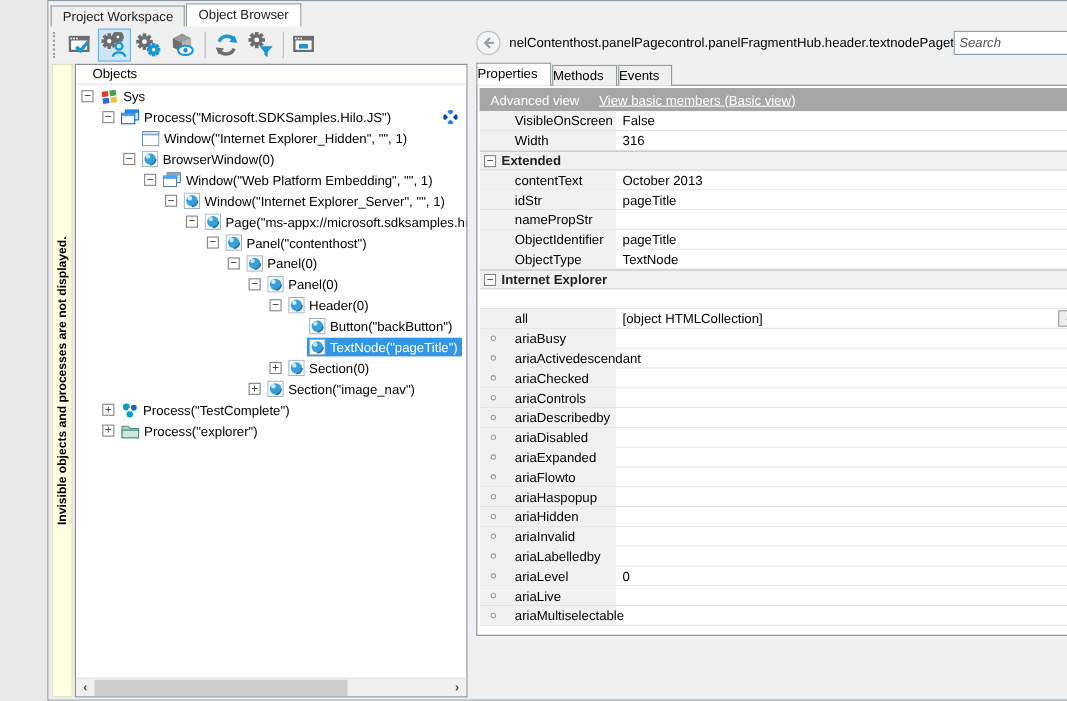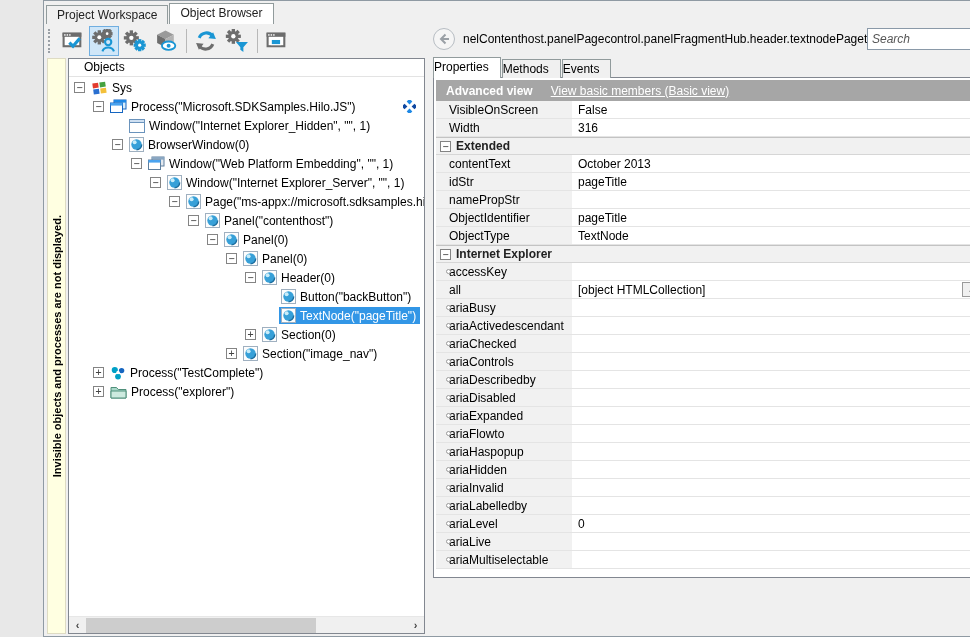--- a/index.html
+++ b/index.html
@@ -49,26 +49,26 @@
   .search-input::placeholder { color:#555; font-style:italic; }
   .search-mag { flex:none; display:flex; margin:0 2px; }
   .search-dd { flex:none; width:16px; height:20px; border-left:1px solid #c9c9c9; background:#f2f2f2; display:flex; align-items:center; justify-content:center; color:#9a9a9a; font-size:8px; }
 
   .ptab-row { position:absolute; left:389px; top:56px; height:21px; display:flex; align-items:flex-end; z-index:2; }
   .ptab { height:19px; padding:2px 11px 0 0; border:1px solid #919b9c; border-bottom:none; background:#f0f0f0; margin-right:1px; }
   .ptab.active { height:21px; background:#fff; z-index:3; position:relative; }
 
   .prop-box { position:absolute; left:389px; top:76px; width:574px; height:501px; background:#fff; border:1px solid #828790; padding:2px; display:flex; flex-direction:column; z-index:1; }
   .advanced-bar { flex:none; height:21px; background:#a6a6a6; color:#fff; display:flex; align-items:center; padding-left:10px; }
-  .advanced-title { font-weight:bold; margin-right:18px; }
+  .advanced-title { font-weight:normal; margin-right:18px; }
   .advanced-link { text-decoration:underline; color:#fff; cursor:pointer; }
   .grid-wrap { flex:1; display:flex; overflow:hidden; }
   .grid { flex:1; overflow:hidden; }
   .grid-row { height:18px; display:flex; align-items:center; border-bottom:1px solid #e4e4e4; }
-  .g-name { flex:none; width:136px; height:100%; background:#f1f1f1; display:flex; align-items:center; padding-left:13px; position:relative; }
+  .g-name { flex:none; width:124px; height:100%; background:#f1f1f1; display:flex; align-items:center; padding-left:32px; position:relative; }
   .g-bullet { position:absolute; left:10px; width:5px; height:5px; border:1px solid #9a9a9a; border-radius:50%; background:#fff; }
   .g-val { flex:1; height:100%; display:flex; align-items:center; padding-left:6px; position:relative; }
   .ellipsis-btn { position:absolute; right:3px; top:1px; width:22px; height:15px; border:1px solid #9a9a9a; background:#f0f0f0; font-size:10px; line-height:12px; text-align:center; color:#333; }
   .grid-row.category { background:#f1f1f1; border-top:1px solid #c3c3c3; border-bottom:1px solid #d6d6d6; font-weight:bold; padding-left:4px; color:#222; }
   .cat-glyph { width:11px; height:11px; border:1px solid #848484; background:#fff; font:10px/9px "DejaVu Sans Mono",monospace; text-align:center; color:#444; margin-right:5px; font-weight:normal; }
   .vscroll { flex:none; width:17px; background:#f0f0f0; border-left:1px solid #e0e0e0; position:relative; }
   .vs-btn { position:absolute; left:0; width:17px; height:17px; text-align:center; color:#555; font-size:9px; line-height:17px; }
   .vs-up { top:0; } .vs-down { bottom:0; }
   .vs-thumb { position:absolute; left:1px; right:1px; top:42px; height:46px; background:#cdcdcd; }
 
@@ -558,24 +558,20 @@
             </div>
             <div class="g-val">
               <span>TextNode</span>
             </div>
           </div>
           <div class="grid-row category">
             <span class="cat-glyph">−</span>
             <span>Internet Explorer</span>
           </div>
           <div class="grid-row">
-            <div class="g-name">
-              <span class="g-bullet"></span>
-              <span>accessKey</span>
-            </div>
             <div class="g-val">
               <span></span>
             </div>
           </div>
           <div class="grid-row">
             <div class="g-name">
               <span>all</span>
             </div>
             <div class="g-val">
               <span>[object HTMLCollection]</span>

